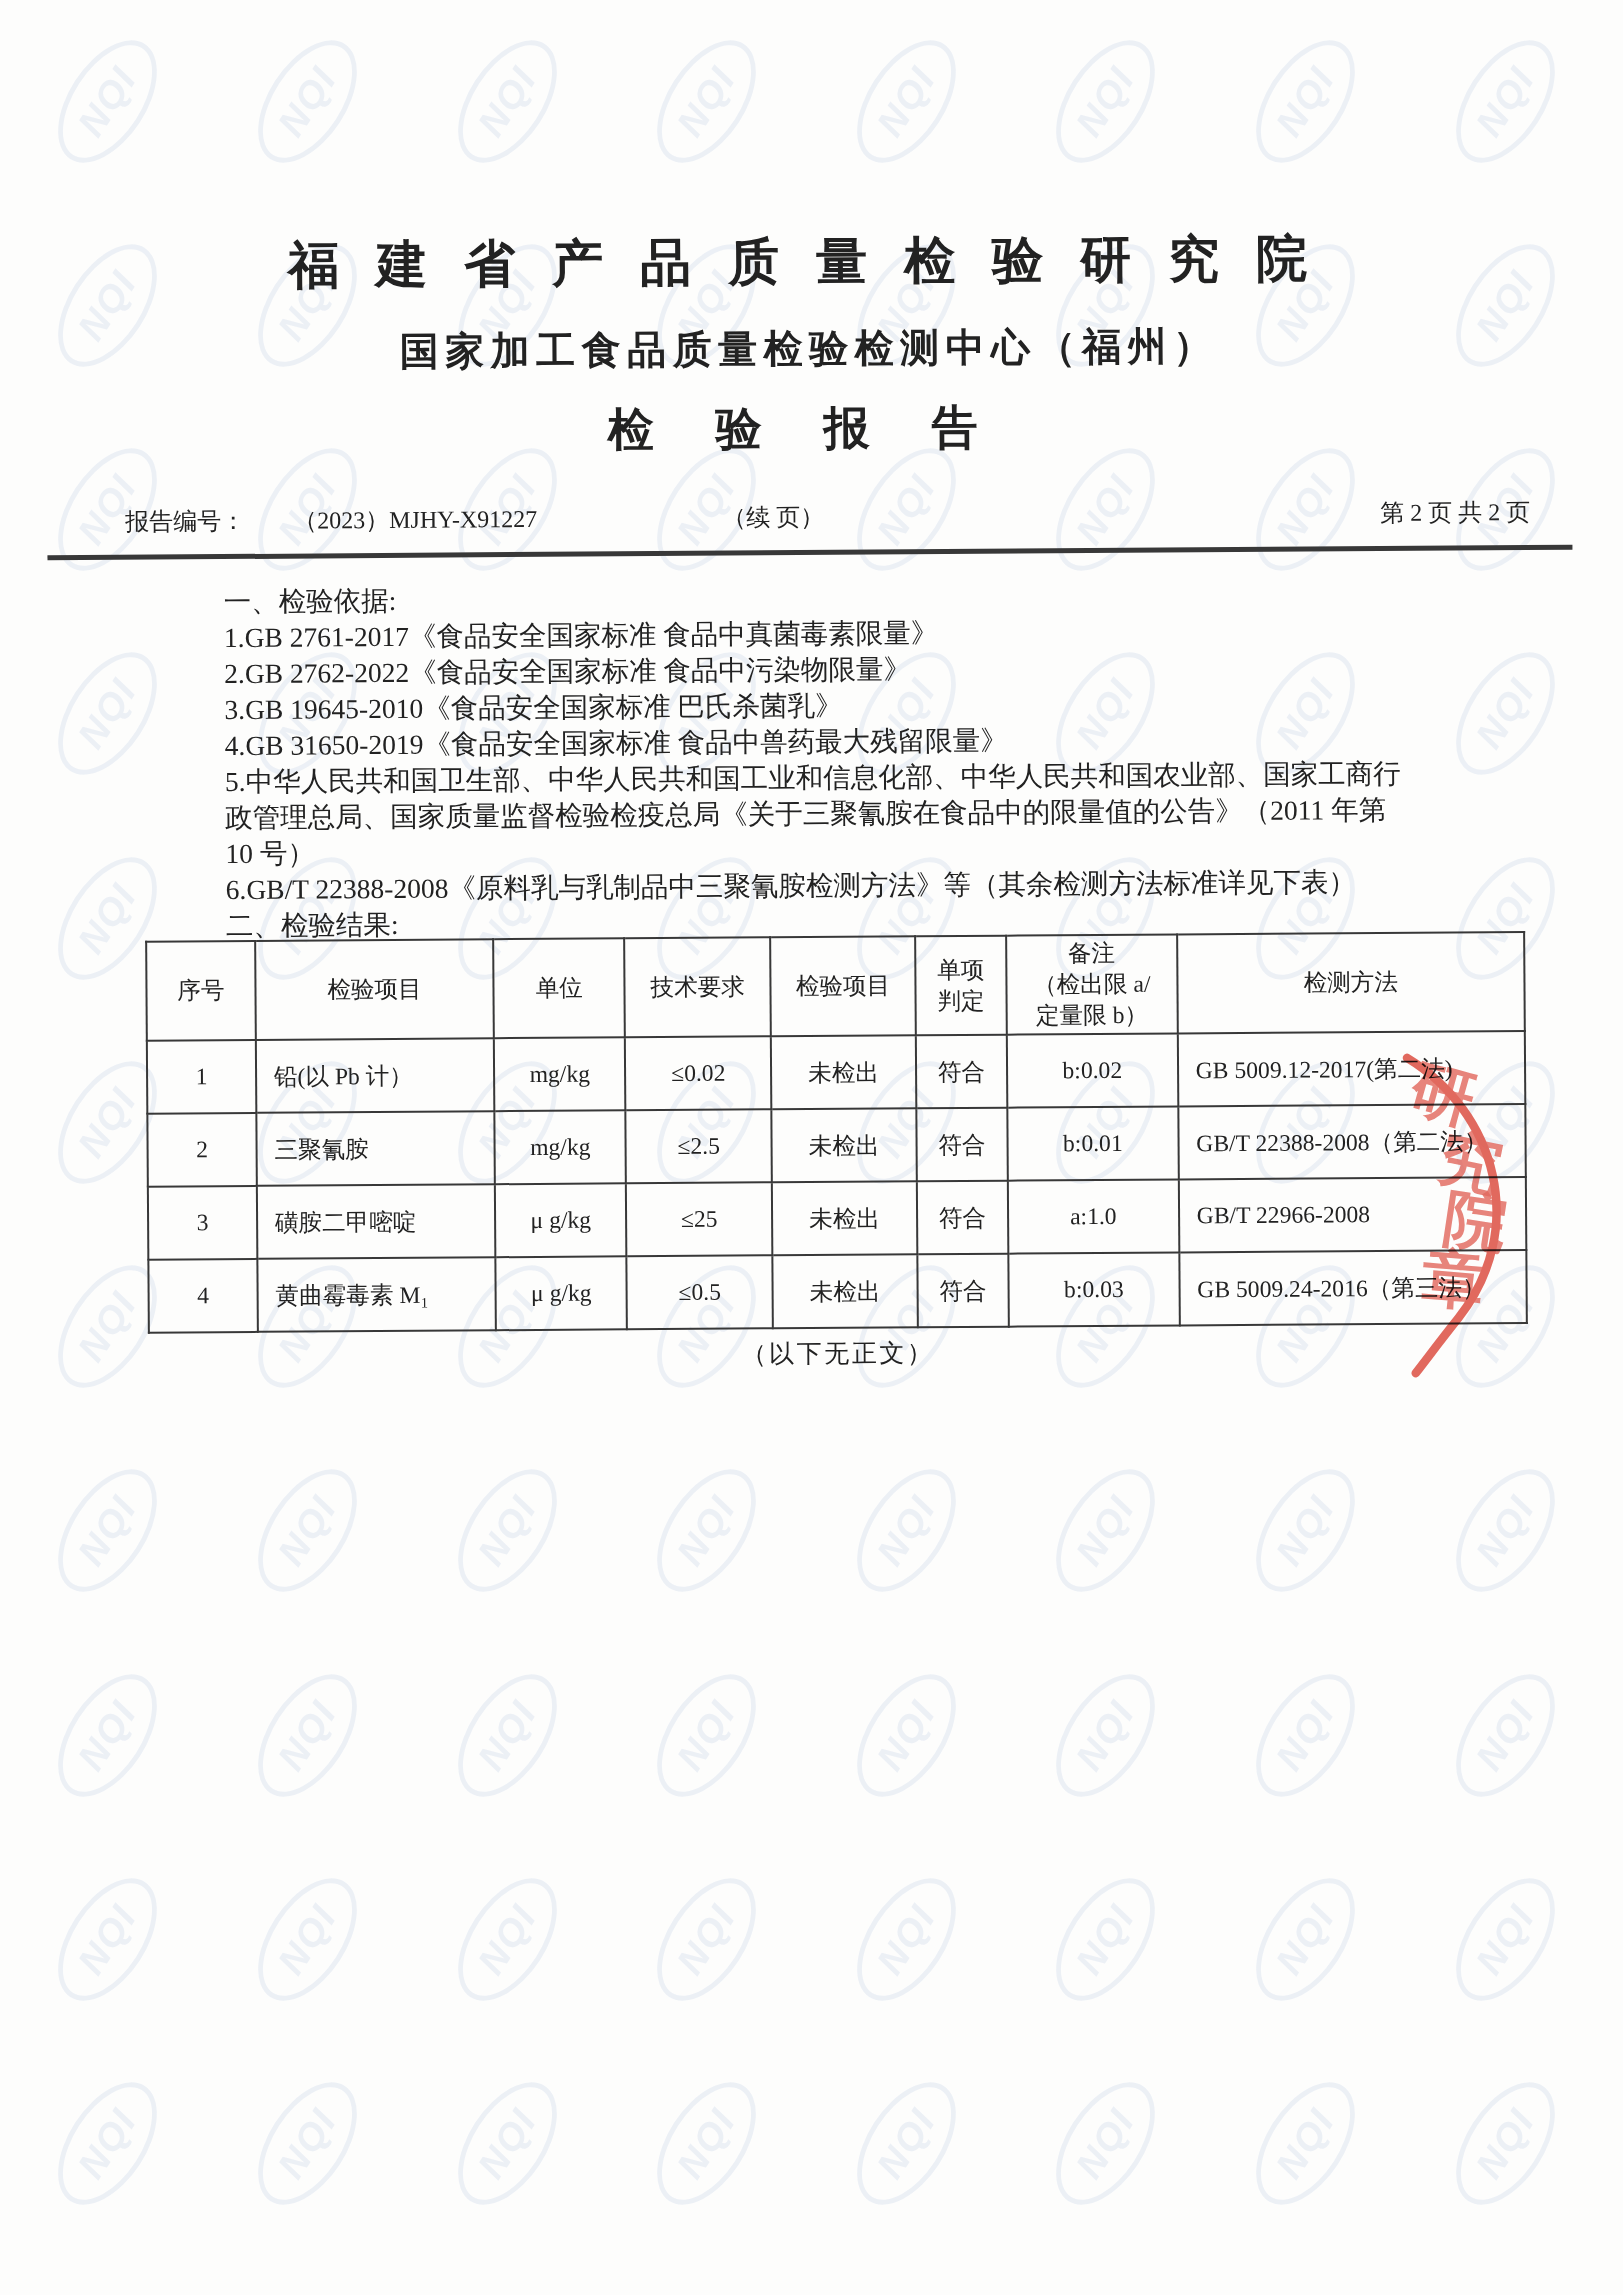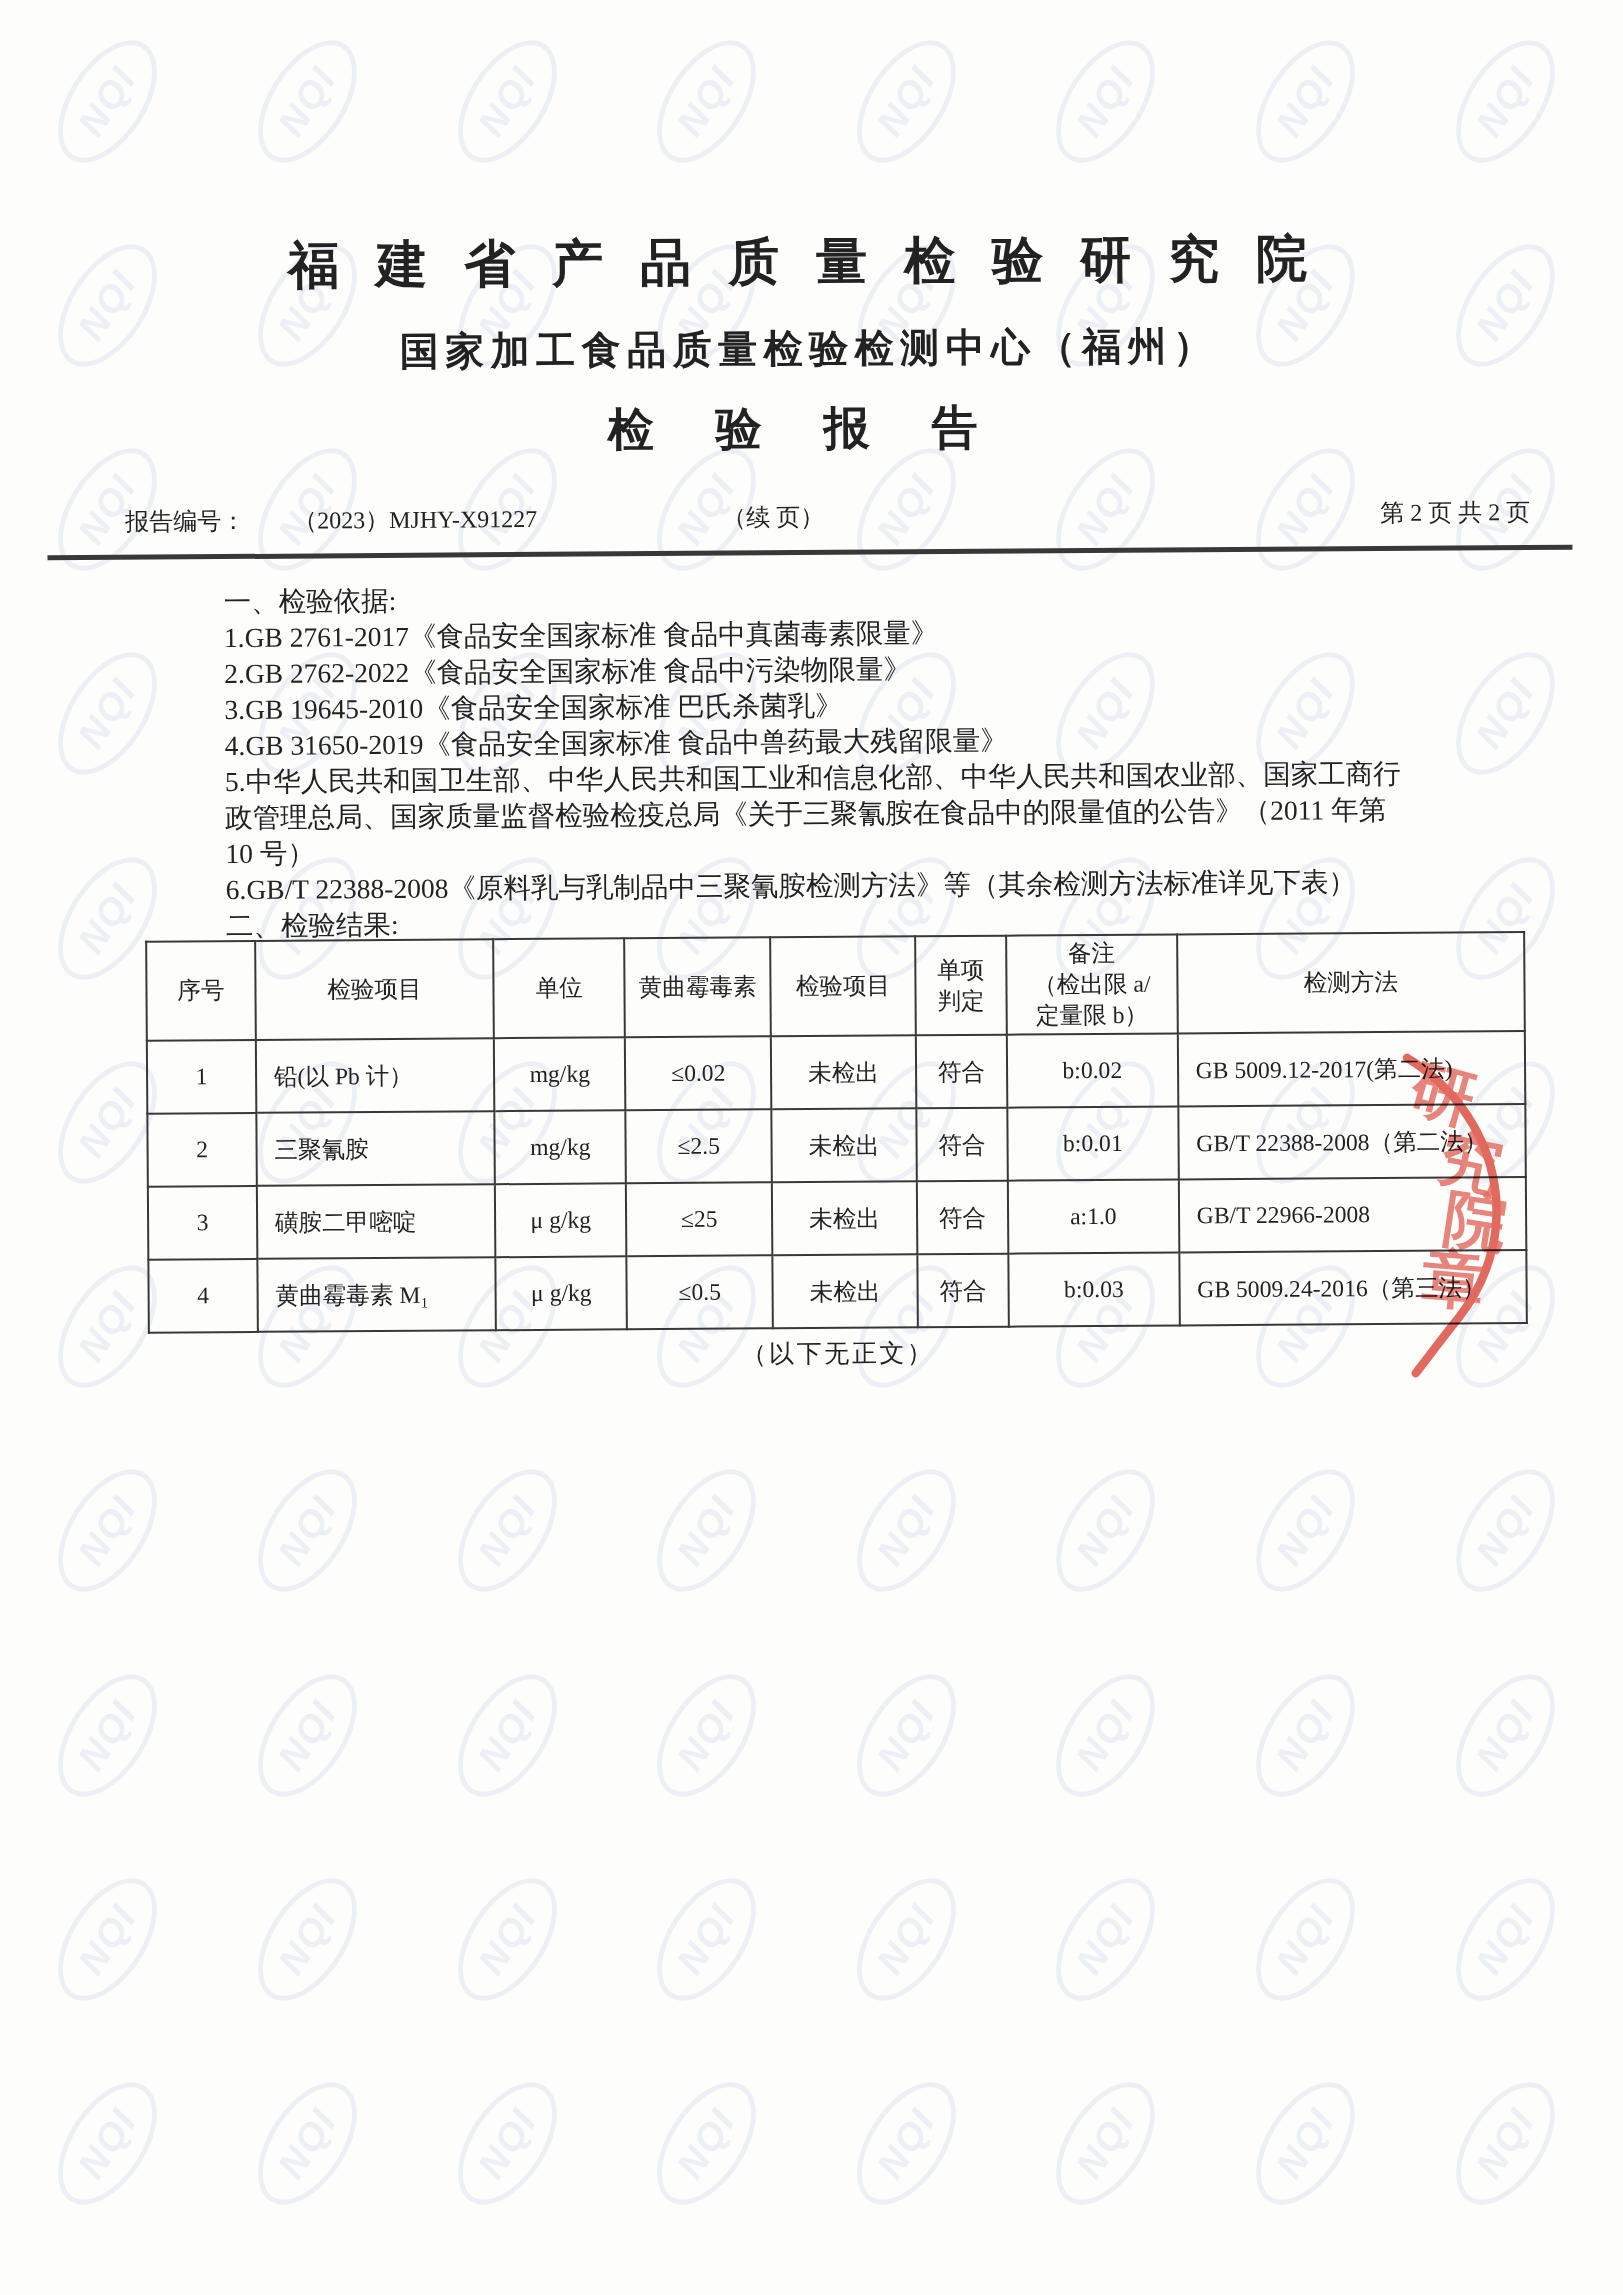--- a/index.html
+++ b/index.html
@@ -401,21 +401,21 @@
           <th>
             <div>序号</div>
           </th>
           <th>
             <div>检验项目</div>
           </th>
           <th>
             <div>单位</div>
           </th>
           <th>
-            <div>黄曲霉毒素</div>
+            <div>技术要求</div>
           </th>
           <th>
             <div>检验项目</div>
           </th>
           <th>
             <div>单项</div>
             <div>判定</div>
           </th>
           <th>
             <div>备注</div>

